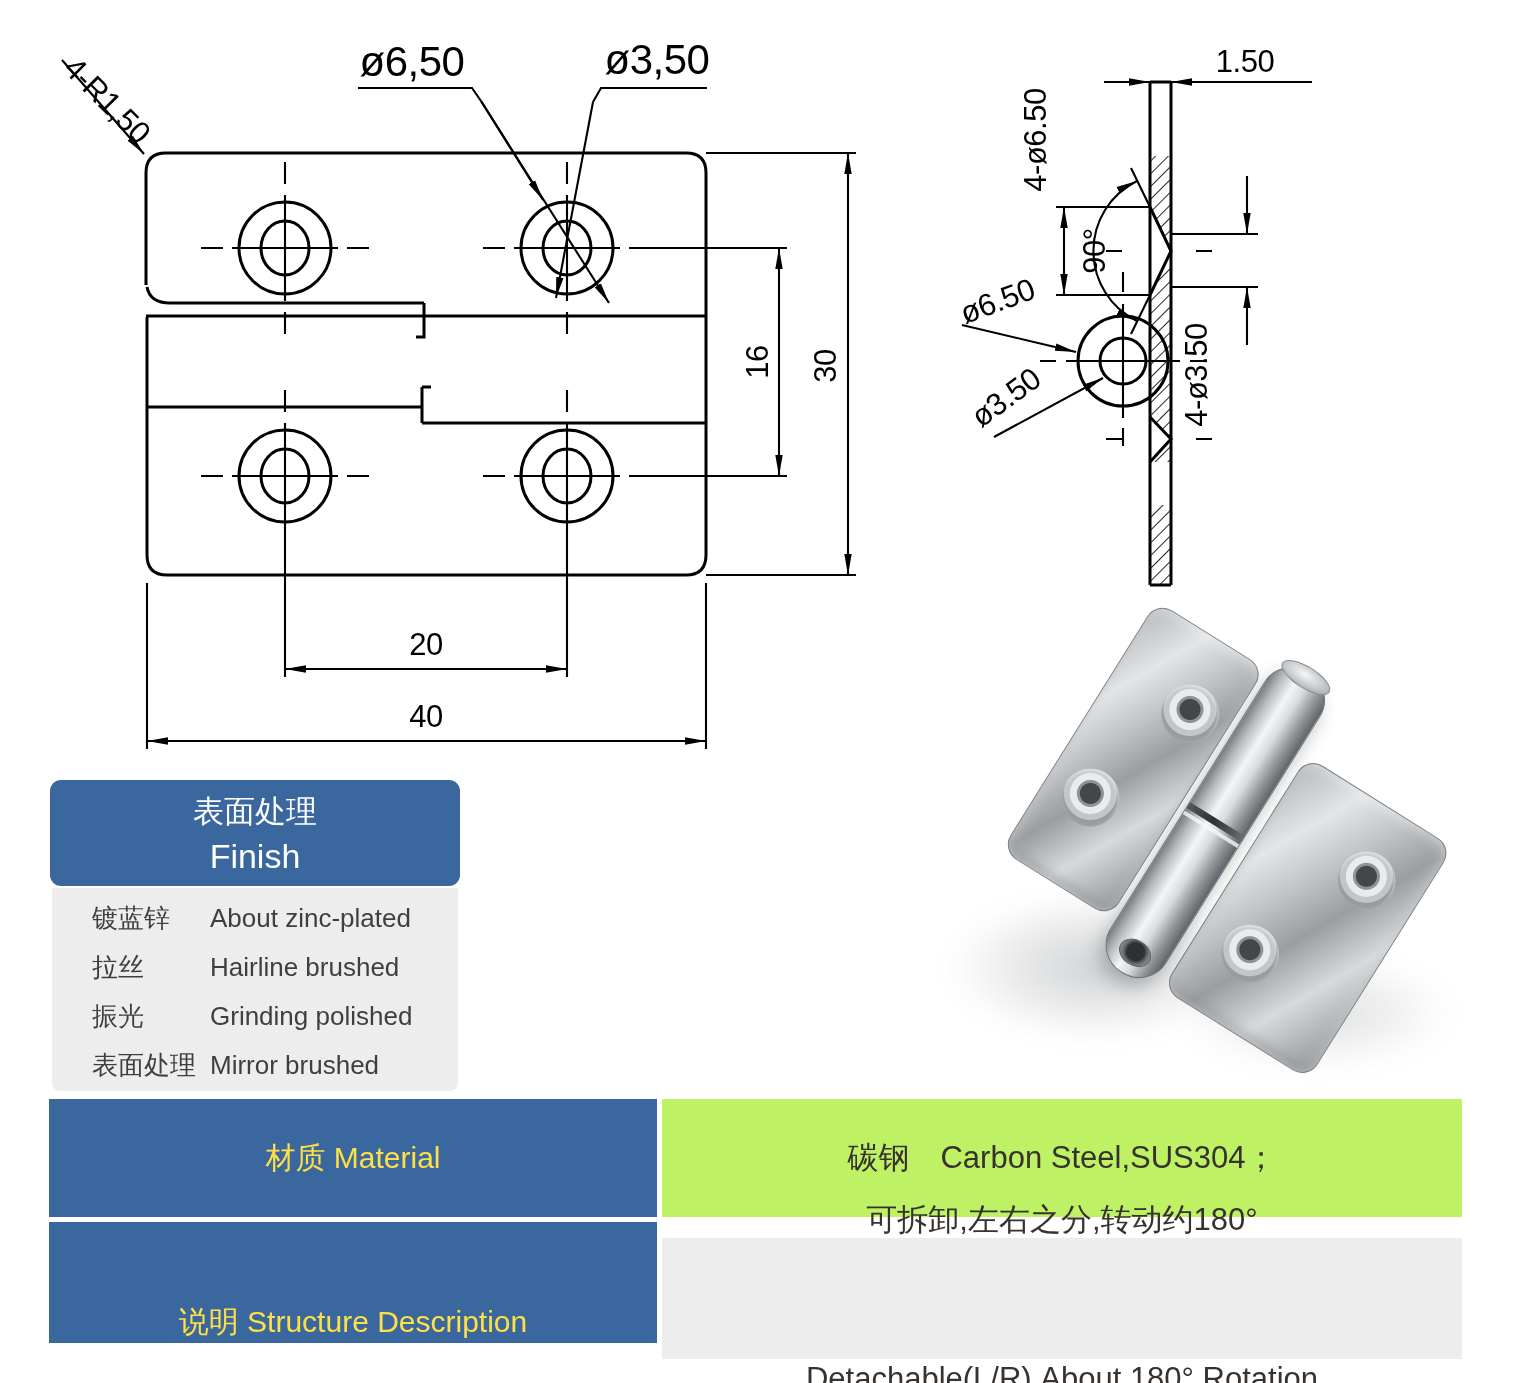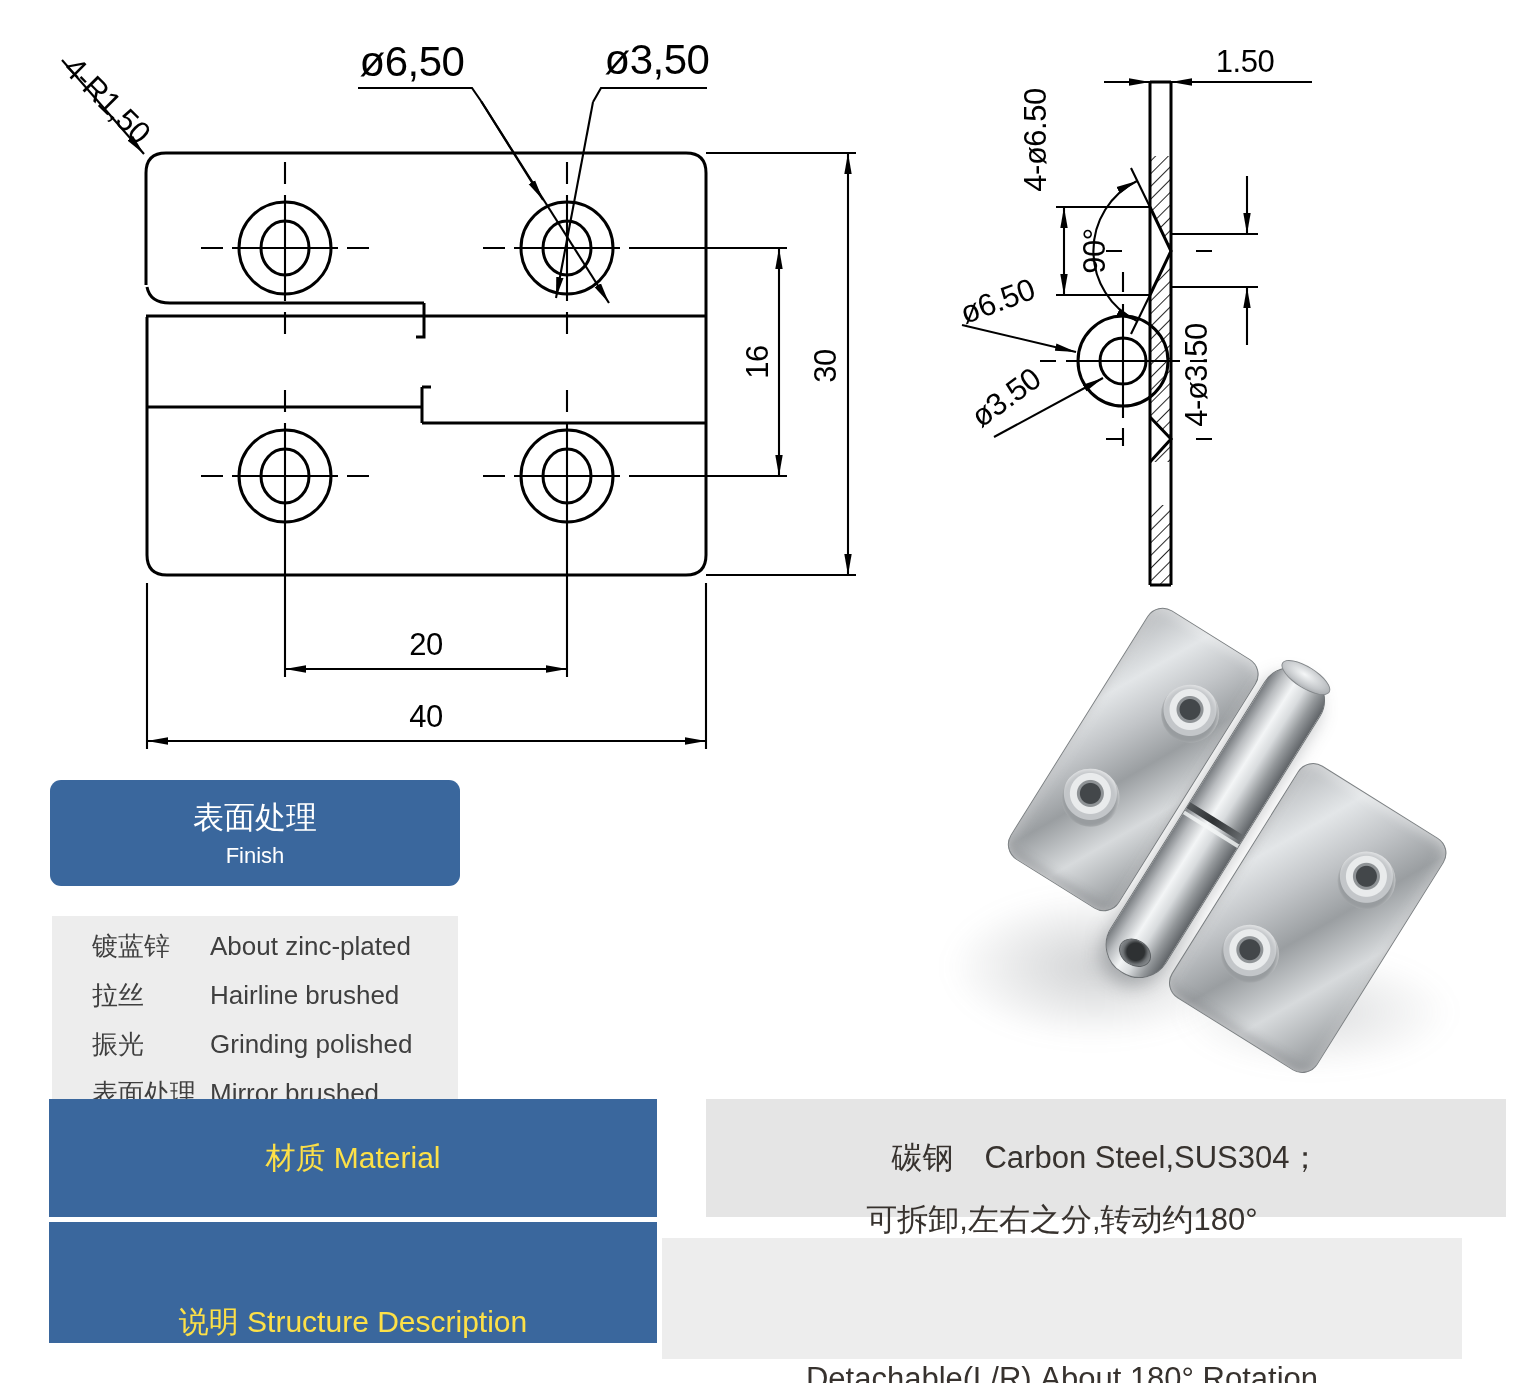--- a/index.html
+++ b/index.html
@@ -42,21 +42,21 @@
         background:radial-gradient(circle at 46% 44%,#43474a 0 10px,#8f9396 11px 13px,#e9ebec 14px 20px,#c3c6c9 21px 26px,#989c9f 27px 29px);
         box-shadow:inset 0 2px 4px rgba(255,255,255,.6);}
   .shadow{position:absolute;border-radius:50%;filter:blur(10px);}
   .sh1{left:10px;top:300px;width:300px;height:150px;background:radial-gradient(ellipse,rgba(100,105,110,.30),rgba(100,105,110,0) 70%);}
   .sh2{left:240px;top:360px;width:280px;height:120px;background:radial-gradient(ellipse,rgba(100,105,110,.22),rgba(100,105,110,0) 70%);}
 
   
   .finish-head{left:50px;top:780px;width:410px;height:106px;border-radius:11px;
                color:#fff;text-align:center;display:flex;flex-direction:column;justify-content:center;gap:4px;}
   .finish-head .l1{font-size:31px;}
-  .finish-head .l2{font-size:22px;}
+  .finish-head .l2{font-size:34px;}
   .finish-body{left:52px;top:888px;width:406px;height:203px;border-radius:0 0 8px 8px;
                padding-top:6px;box-sizing:border-box;}
   .finish-row{display:flex;align-items:center;height:49px;padding-left:40px;color:#3f3f3f;font-size:26px;}
   .finish-row .zh{width:118px;flex:none;}
   .finish-row .en{padding-left:0px;}
 
   
   .cell{display:flex;align-items:center;justify-content:center;text-align:center;box-sizing:border-box;}
   .cell.blue{color:#fde047;font-size:30px;}
   .cell.gray{color:#37322e;font-size:31px;}
@@ -233,21 +233,21 @@
       <div class="seam2"></div>
       <div class="bore"></div>
     </div>
   </div>
 </div>
 
 <div class="abs cell finish-head" style="background: rgb(58, 103, 157);">
   <div class="l1">表面处理</div>
   <div class="l2">Finish</div>
 </div>
-<div class="abs finish-body" style="background: rgb(237, 237, 237); margin-top: 28px;">
+<div class="abs finish-body" style="background: rgb(237, 237, 237);">
   <div class="finish-row">
     <span class="zh">镀蓝锌</span>
     <span class="en">About zinc-plated</span>
   </div>
   <div class="finish-row">
     <span class="zh">拉丝</span>
     <span class="en">Hairline brushed</span>
   </div>
   <div class="finish-row">
     <span class="zh">振光</span>
@@ -255,21 +255,21 @@
   </div>
   <div class="finish-row">
     <span class="zh">表面处理</span>
     <span class="en">Mirror brushed</span>
   </div>
 </div>
 
 <div class="abs cell blue r1 cleft" style="background: rgb(58, 103, 157);">
   <span>材质 Material</span>
 </div>
-<div class="abs cell gray r1 cright" style="background: #e5e5e5; margin-left: 44px;">
+<div class="abs cell gray r1 cright" style="background: #bef264;">
   <span style="white-space:pre-wrap;">碳钢　Carbon Steel,SUS304；</span>
 </div>
 <div class="abs cell blue r2 cleft" style="background: rgb(58, 103, 157); align-items: flex-end;">
   <span>说明 Structure Description</span>
 </div>
 <div class="abs cell gray r2 cright val2" style="background: rgb(237, 237, 237);">
   <div>
     <div>可拆卸,左右之分,转动约180°</div>
     <div>Detachable(L/R),About 180° Rotation</div>
   </div>

